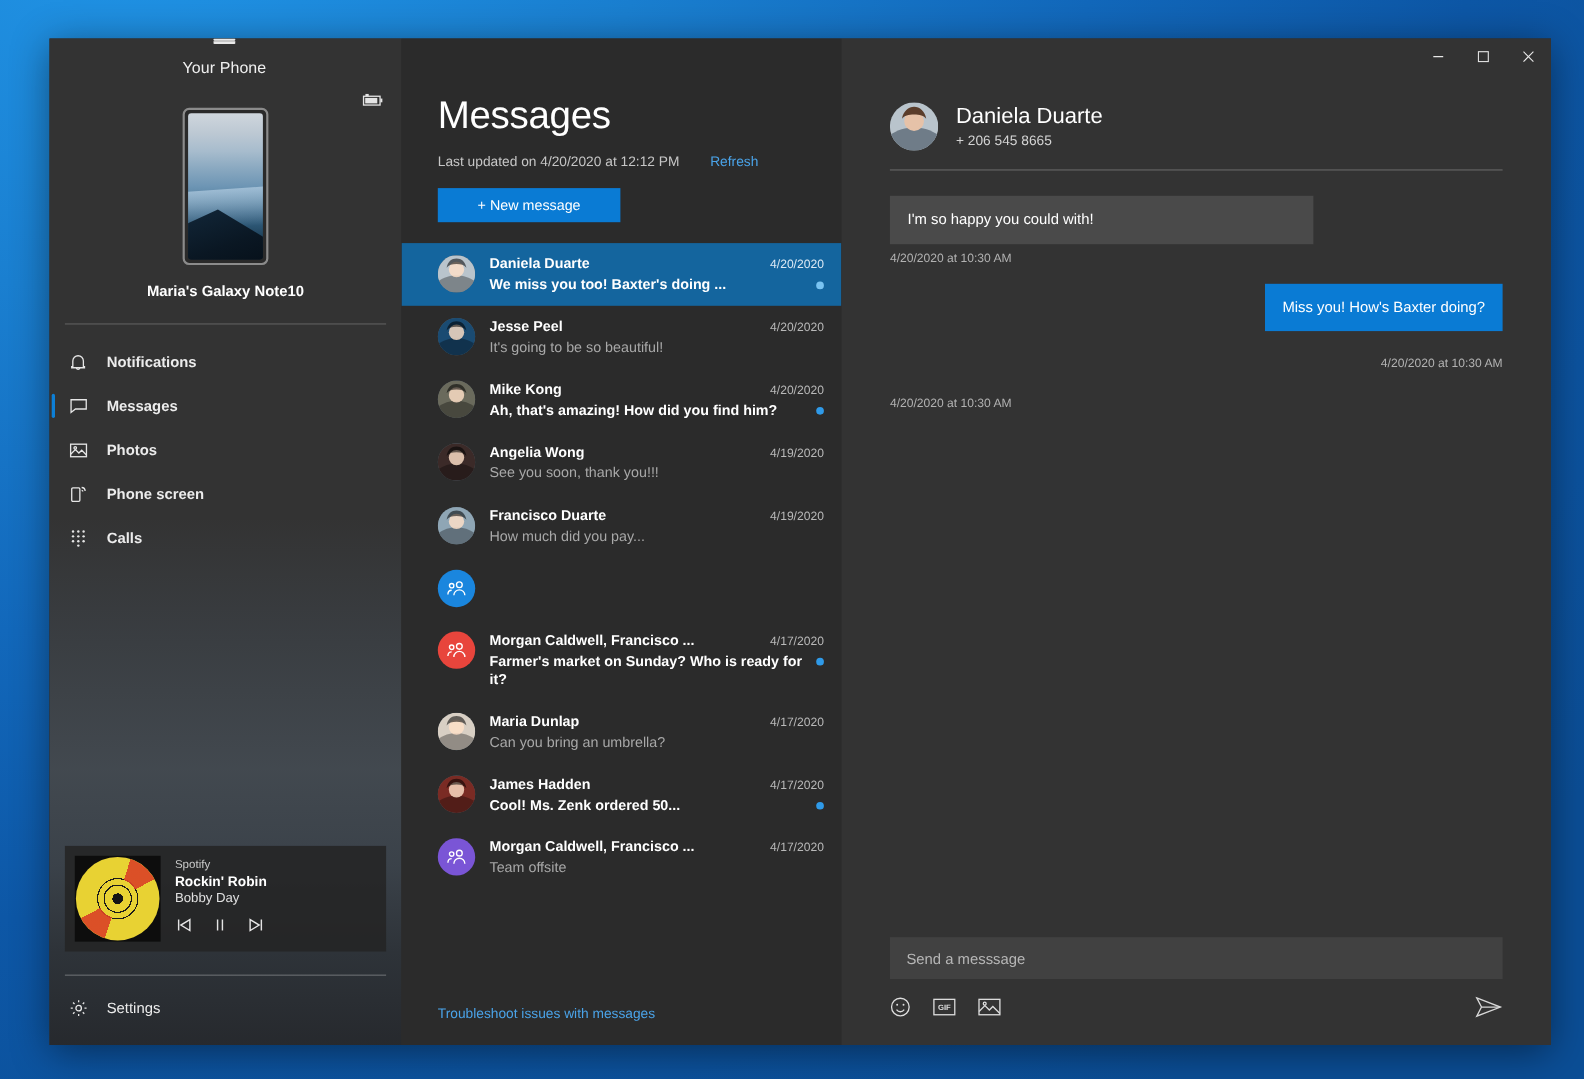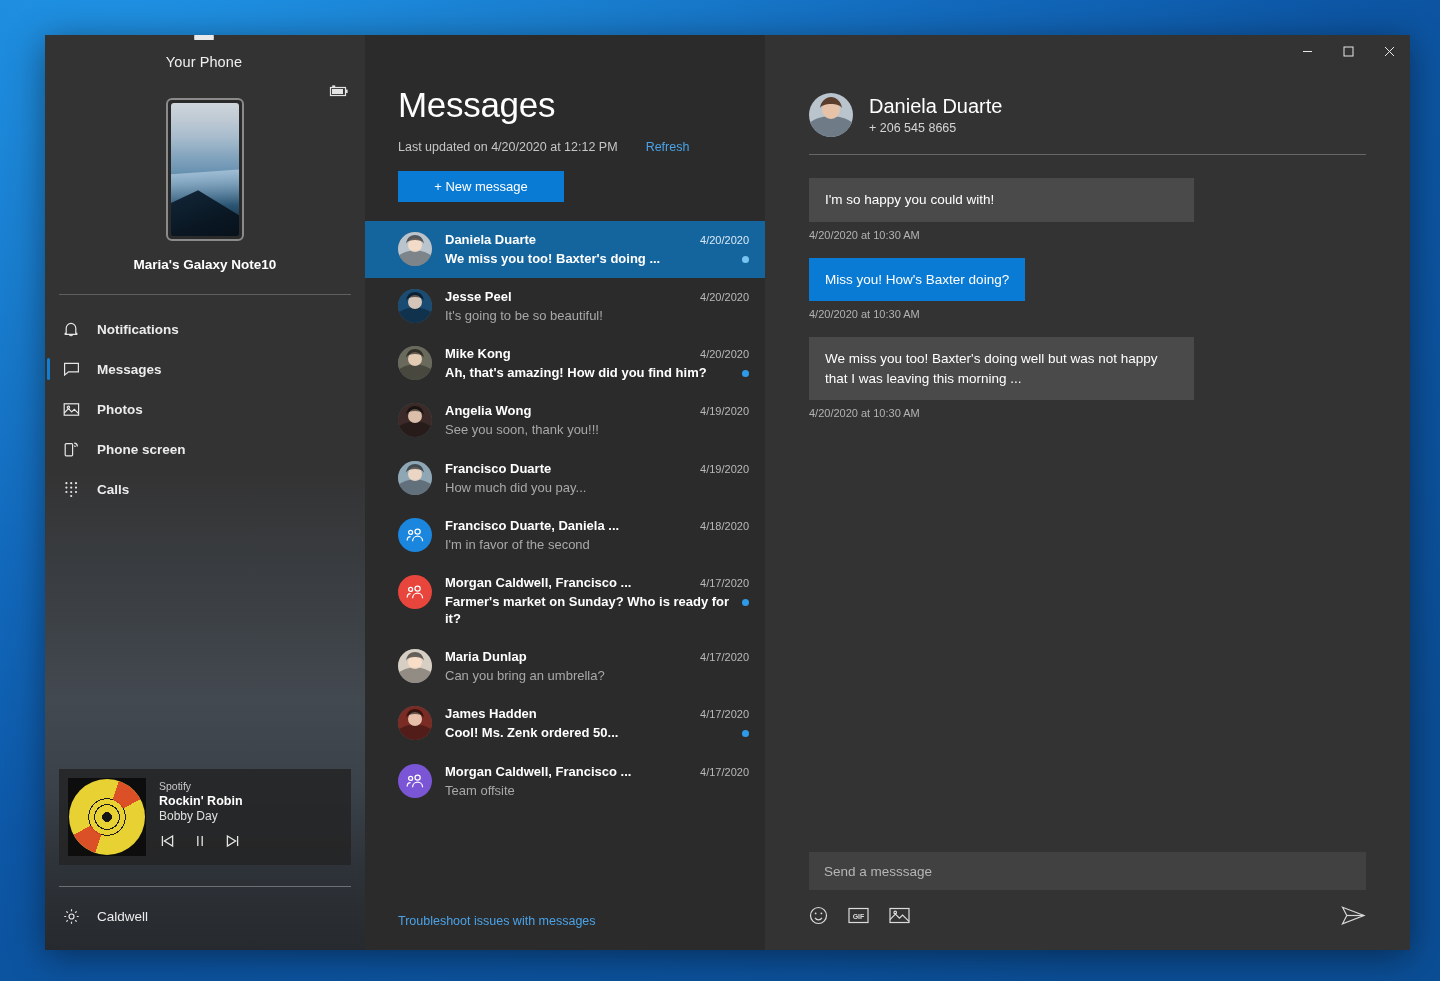--- a/index.html
+++ b/index.html
@@ -258,21 +258,21 @@
   }
   .chat-head { padding: 58px 44px 0 44px; }
   .chat-head-row { display: flex; align-items: center; gap: 16px; }
   .chat-avatar { width: 44px; height: 44px; border-radius: 50%; overflow: hidden; flex: none; }
   .chat-name { font-size: 20px; color: #ffffff; }
   .chat-phone { font-size: 12.5px; color: #d4d4d4; margin-top: 3px; }
   .chat-divider { height: 1px; background: rgba(255,255,255,.26); margin-top: 17px; }
 
   .chat-body { flex: 1 1 auto; padding: 23px 44px 0 44px; overflow: hidden; }
   .msg-group { margin-bottom: 17px; display: flex; flex-direction: column; }
-  .msg-group.out { align-items: flex-start; }
+  .msg-group.out { align-items: flex-end; gap: 17px; }
   .bubble {
     max-width: 385px;
     padding: 12px 16px;
     font-size: 13.5px;
     line-height: 1.45;
     color: #ffffff;
   }
   .bubble.in { background: #4a4a4a; }
   .bubble.out { background: #0a7bd4; }
   .msg-time { font-size: 11px; color: #b2b2b2; margin-top: 7px; }
@@ -424,21 +424,21 @@
 
       <div class="divider-bottom"></div>
 
       <div class="settings-row">
         <span class="nav-icon">
           <svg width="17" height="17" viewBox="0 0 17 17" fill="none" stroke="#e6e6e6" stroke-width="1.2">
             <circle cx="8.5" cy="8.5" r="2.5"></circle>
             <path d="M8.5 1.3v1.9M8.5 13.8v1.9M1.3 8.5h1.9M13.8 8.5h1.9M3.4 3.4l1.35 1.35M12.25 12.25l1.35 1.35M13.6 3.4l-1.35 1.35M4.75 12.25 3.4 13.6"></path>
           </svg>
         </span>
-        <span>Caldwell</span>
+        <span>Settings</span>
       </div>
 
     </div>
   </div>
 
   <div id="message-list">
     <div class="list-head">
       <div class="page-title">Messages</div>
       <div class="updated-row">
         <div class="updated-text">Last updated on 4/20/2020 at 12:12 PM</div>
@@ -540,30 +540,20 @@
         </div>
         <div class="conv">
           <div class="avatar group" style="background: rgb(26, 134, 222);">
             <svg width="19" height="16" viewBox="0 0 19 16" fill="none" stroke="#ffffff" stroke-width="1.25">
               <circle cx="11.6" cy="4.6" r="2.6"></circle>
               <path d="M6.6 14.2c0-2.9 2.3-5 5-5s5 2.1 5 5"></path>
               <circle cx="4.6" cy="5.4" r="2"></circle>
               <path d="M1.2 13.4c0-2.2 1.5-3.8 3.4-3.8"></path>
             </svg>
           </div>
-          <div class="conv-body">
-            <div class="conv-top">
-              <div class="conv-name">Francisco Duarte, Daniela ...</div>
-              <div class="conv-date">4/18/2020</div>
-            </div>
-            <div class="conv-preview-row">
-              <div class="conv-preview">I'm in favor of the second</div>
-              <div class="unread-dot hidden"></div>
-            </div>
-          </div>
         </div>
         <div class="conv unread">
           <div class="avatar group" style="background: rgb(232, 69, 60);">
             <svg width="19" height="16" viewBox="0 0 19 16" fill="none" stroke="#ffffff" stroke-width="1.25">
               <circle cx="11.6" cy="4.6" r="2.6"></circle>
               <path d="M6.6 14.2c0-2.9 2.3-5 5-5s5 2.1 5 5"></path>
               <circle cx="4.6" cy="5.4" r="2"></circle>
               <path d="M1.2 13.4c0-2.2 1.5-3.8 3.4-3.8"></path>
             </svg>
           </div>
@@ -680,21 +670,20 @@
     <div class="chat-body" id="chat-body">
         <div class="msg-group in">
           <div class="bubble in">I'm so happy you could with!</div>
           <div class="msg-time">4/20/2020 at 10:30 AM</div>
         </div>
         <div class="msg-group out">
           <div class="bubble out">Miss you! How's Baxter doing?</div>
           <div class="msg-time">4/20/2020 at 10:30 AM</div>
         </div>
         <div class="msg-group in">
-          <div class="bubble in">We miss you too! Baxter's doing well but was not happy that I was leaving this morning ...</div>
           <div class="msg-time">4/20/2020 at 10:30 AM</div>
         </div>
       </div>
 
     <div class="composer">
       <div class="composer-input">
         <input type="text" placeholder="Send a messsage" style="">
       </div>
       <div class="composer-tools">
         <span class="tool">

